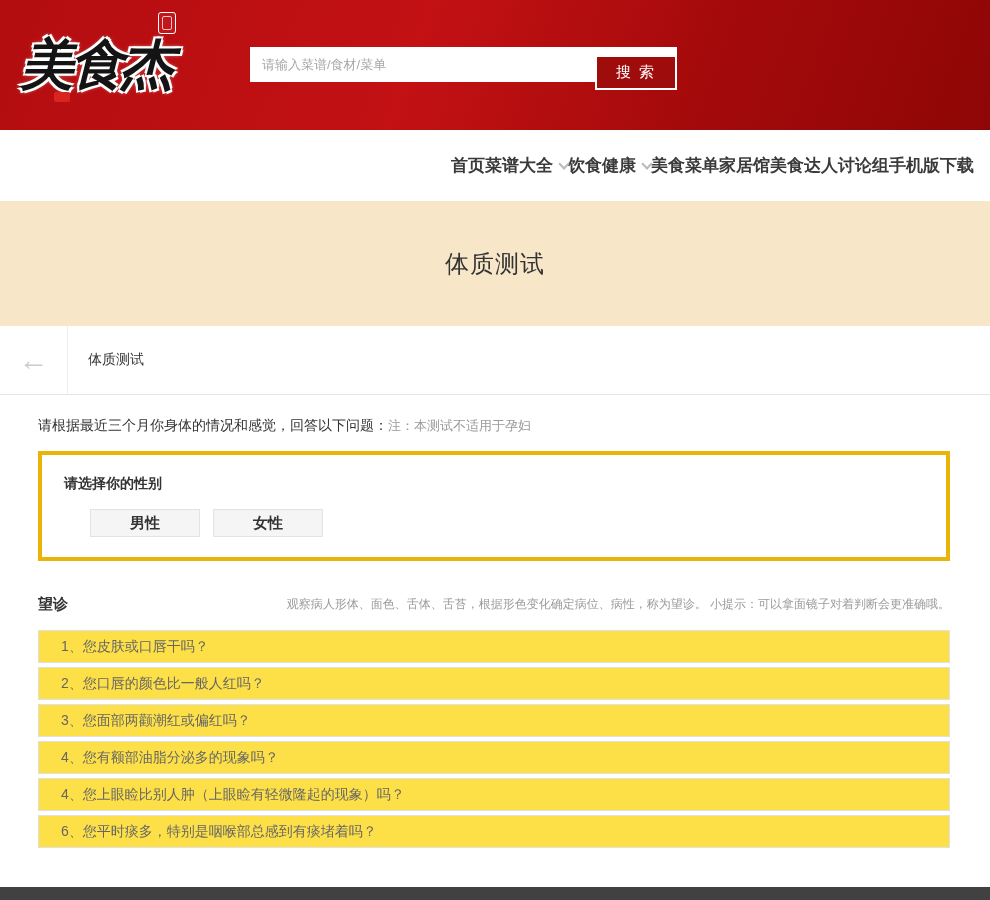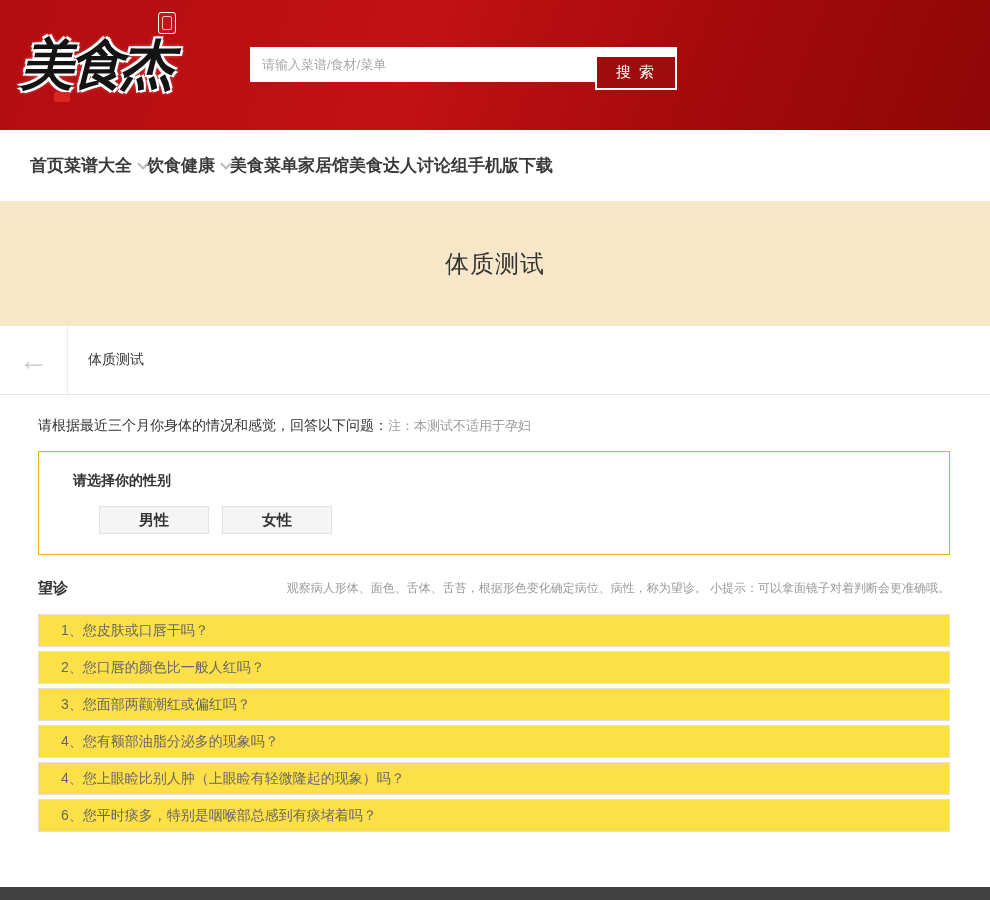--- a/index.html
+++ b/index.html
@@ -57,22 +57,22 @@
     width: 82px; height: 35px;
     background: #9e0c0c; border: 2px solid #ffffff;
     color: #ffffff; font-size: 15px; letter-spacing: 2px;
     display: flex; align-items: center; justify-content: center;
     cursor: pointer; font-family: "Liberation Sans", sans-serif;
   }
 
   
   .main-nav {
     height: 71px; background: #ffffff;
-    display: flex; align-items: center; justify-content: flex-start;
-    padding: 0 30px;
+    display: flex; align-items: center; justify-content: flex-end;
+    padding: 0 16px;
   }
   .nav-item {
     display: flex; align-items: center; gap: 7px;
     font-size: 17px; font-weight: bold; color: #3a3a3a;
     cursor: pointer; white-space: nowrap;
   }
   .chevron {
     width: 8px; height: 8px; margin-top: -4px;
     border-right: 2px solid #bbbbbb; border-bottom: 2px solid #bbbbbb;
     transform: rotate(45deg); display: inline-block;
@@ -104,35 +104,35 @@
   
   .content { padding: 0 40px 0 38px; }
   .intro-row {
     margin-top: 22px;
     display: flex; align-items: center;
   }
   .intro-text { font-size: 14px; color: #333333; }
   .note-text { font-size: 13px; color: #9b9b9b; }
 
   .gender-box {
-    margin-top: 16px; border: 1px solid #eab308;
-    padding: 20px 34px; background: #ffffff;
+    margin-top: 16px; border: 4px solid #eab308;
+    padding: 20px 22px; background: #ffffff;
   }
   .gender-title { font-size: 14px; font-weight: bold; color: #333333; }
   .gender-btns { margin-top: 16px; margin-left: 26px; display: flex; gap: 13px; }
   .g-btn {
     width: 110px; height: 28px;
     background: #f5f5f5; border: 1px solid #e3e3e3;
     font-size: 15px; font-weight: bold; color: #333333;
     display: flex; align-items: center; justify-content: center;
     cursor: pointer;
   }
 
   .section-row {
-    margin-top: 24px;
+    margin-top: 34px;
     display: flex; justify-content: space-between; align-items: center;
   }
   .section-title { font-size: 15px; font-weight: bold; color: #333333; }
   .section-desc { font-size: 12px; color: #9b9b9b; }
 
   .question-list { margin-top: 16px; }
   .q-row {
     height: 33px; border: 1px solid #e0e0e0; background: #fde047;
     margin-bottom: 4px;
     display: flex; align-items: center; padding-left: 22px;

